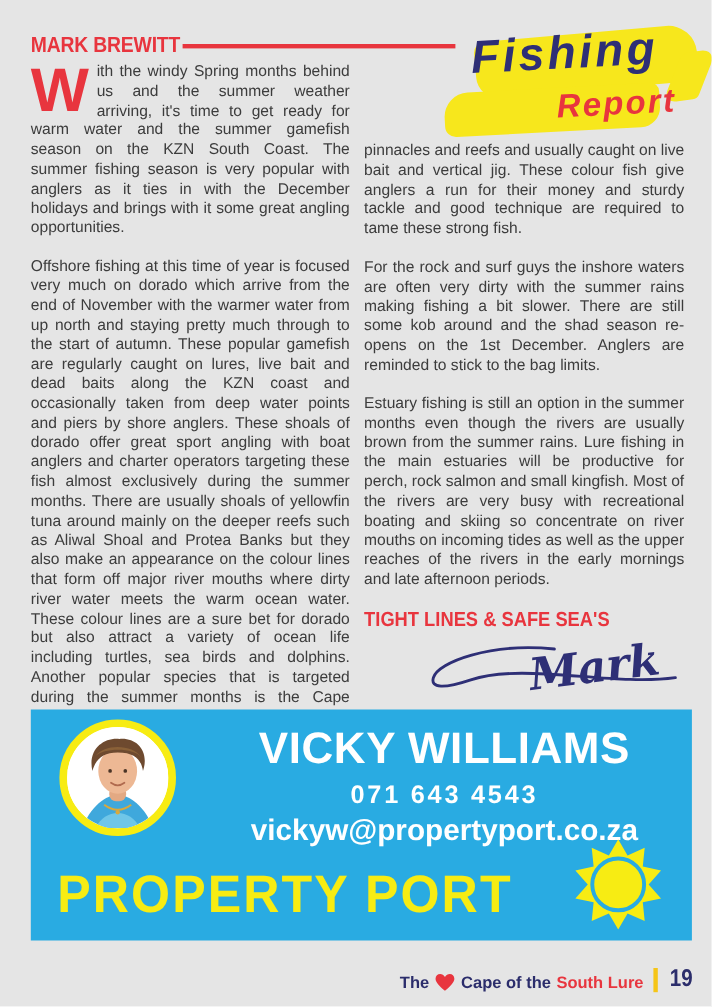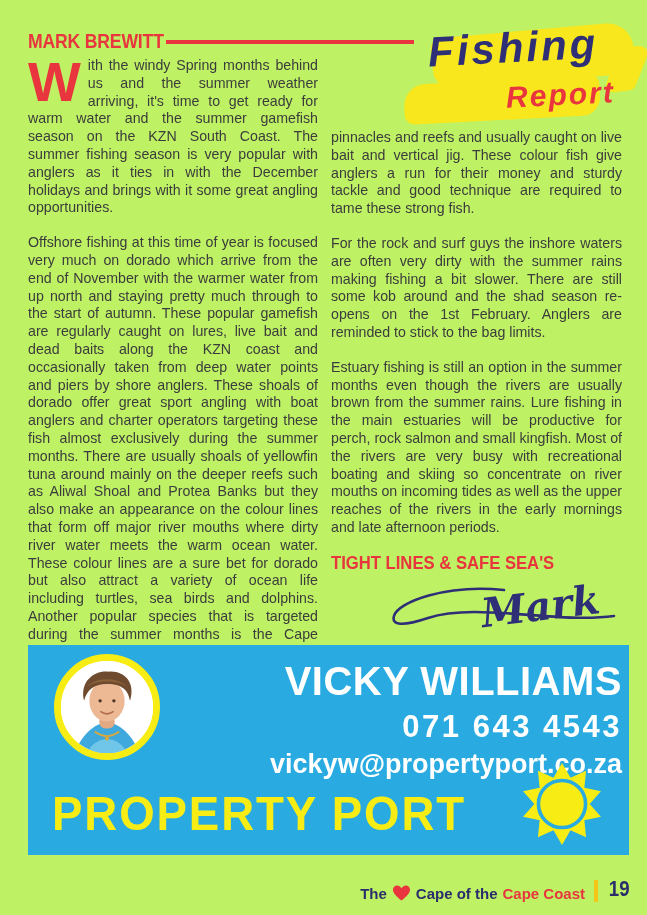--- a/index.html
+++ b/index.html
@@ -1,18 +1,18 @@
 <!DOCTYPE html>
 <html><head>
 <meta charset="utf-8">
 <style>
   * { margin:0; padding:0; box-sizing:border-box; }
   html,body { background:#ffffff; }
   .page {
-    position:relative; width:647px; height:915px; background:#bef264;
+    position:relative; width:647px; height:915px; background:#e5e5e5;
     font-family:"Liberation Sans", sans-serif; overflow:hidden; margin:0 auto;
   }
 
   
   .byline-row {
     position:absolute; top:30px; left:28px; width:386px;
     display:flex; align-items:center;
   }
   .author {
     color:#E8353E; font-size:20px; font-weight:800; letter-spacing:-0.2px;
@@ -58,23 +58,23 @@
   
   .ad {
     position:absolute; left:28px; top:645px; width:601px; height:210px;
     background:#29ABE2;
   }
   .portrait {
     position:absolute; left:26px; top:9px; width:106px; height:106px;
     border-radius:50%; border:7px solid #F7EC13; background:#ffffff; overflow:hidden;
   }
   .portrait svg { display:block; width:100%; height:100%; }
-  .ad-text { position:absolute; left:158px; top:14px; width:436px; text-align:right; color:#ffffff; }
+  .ad-text { position:absolute; left:158px; top:14px; width:436px; text-align:center; color:#ffffff; }
   .ad-name  { font-size:40px; font-weight:800; letter-spacing:0.5px; white-space:nowrap; }
-  .ad-phone { font-size:31px; font-weight:800; letter-spacing:2.5px; margin-top:5px; white-space:nowrap; }
+  .ad-phone { font-size:23px; font-weight:800; letter-spacing:2.5px; margin-top:5px; white-space:nowrap; }
   .ad-email { font-size:27px; font-weight:700; margin-top:4px; white-space:nowrap; }
   .ad-brand {
     position:absolute; left:24px; bottom:14px; color:#F7EC13;
     font-size:48px; font-weight:800; letter-spacing:2px; white-space:nowrap;
     transform:scaleX(0.95); transform-origin:left center;
   }
   .sun { position:absolute; right:26px; bottom:10px; width:82px; height:82px; }
 
   
   .footer {
@@ -108,21 +108,21 @@
     <div class="logo-report">Report</div>
   </div>
 
   <div class="article">
     <div class="col-left">
       <p><span class="dropcap">W</span><span>ith the windy Spring months behind us and the summer weather arriving, it's time to get ready for warm water and the summer gamefish season on the KZN South Coast. The summer fishing season is very popular with anglers as it ties in with the December holidays and brings with it some great angling opportunities.</span></p>
       <p>Offshore fishing at this time of year is focused very much on dorado which arrive from the end of November with the warmer water from up north and staying pretty much through to the start of autumn. These popular gamefish are regularly caught on lures, live bait and dead baits along the KZN coast and occasionally taken from deep water points and piers by shore anglers. These shoals of dorado offer great sport angling with boat anglers and charter operators targeting these fish almost exclusively during the summer months. There are usually shoals of yellowfin tuna around mainly on the deeper reefs such as Aliwal Shoal and Protea Banks but they also make an appearance on the colour lines that form off major river mouths where dirty river water meets the warm ocean water. These colour lines are a sure bet for dorado but also attract a variety of ocean life including turtles, sea birds and dolphins. Another popular species that is targeted during the summer months is the Cape Yellowtail, a hard fighting gamefish found on deeper</p>
     </div>
     <div class="col-right">
       <p>pinnacles and reefs and usually caught on live bait and vertical jig. These colour fish give anglers a run for their money and sturdy tackle and good technique are required to tame these strong fish.</p>
-      <p>For the rock and surf guys the inshore waters are often very dirty with the summer rains making fishing a bit slower. There are still some kob around and the shad season re-opens on the 1st February. Anglers are reminded to stick to the bag limits.</p>
+      <p>For the rock and surf guys the inshore waters are often very dirty with the summer rains making fishing a bit slower. There are still some kob around and the shad season re-opens on the 1st December. Anglers are reminded to stick to the bag limits.</p>
       <p>Estuary fishing is still an option in the summer months even though the rivers are usually brown from the summer rains. Lure fishing in the main estuaries will be productive for perch, rock salmon and small kingfish. Most of the rivers are very busy with recreational boating and skiing so concentrate on river mouths on incoming tides as well as the upper reaches of the rivers in the early mornings and late afternoon periods.</p>
       <div class="signoff">TIGHT LINES &amp; SAFE SEA'S</div>
       <div class="signature-wrap">
         <svg width="236" height="64" viewBox="0 0 236 64">
           <path d="M118 14 C60 8 12 26 8 40 C5 50 18 50 42 42 C90 26 170 48 228 40" fill="none" stroke="#2E2F76" stroke-width="2.6" stroke-linecap="round"></path>
           <text x="96" y="46" font-family="DejaVu Serif, serif" font-style="italic" font-weight="bold" font-size="40" fill="#2E2F76" transform="rotate(-7 140 40)">Mark</text>
         </svg>
       </div>
     </div>
   </div>
@@ -155,18 +155,18 @@
       <circle cx="40" cy="40" r="23" fill="#F7EC13" stroke="#29ABE2" stroke-width="3.5"></circle>
     </svg>
   </div>
 
   <div class="footer">
     <span>The</span>
     <svg class="heart-icon-svg" width="19" height="18" viewBox="0 0 20 18">
       <path d="M10 17 C4 12 1 8.5 1 5.5 C1 2.8 3 1 5.4 1 C7.2 1 9 2.2 10 4 C11 2.2 12.8 1 14.6 1 C17 1 19 2.8 19 5.5 C19 8.5 16 12 10 17 Z" fill="#E8353E"></path>
     </svg>
     <span>Cape of the</span>
-    <span class="highlight">Cape Coast</span>
+    <span class="highlight">South Lure</span>
     <span class="footer-bar"></span>
     <span class="page-number">19</span>
   </div>
 
 </div>
 
 </body></html>

